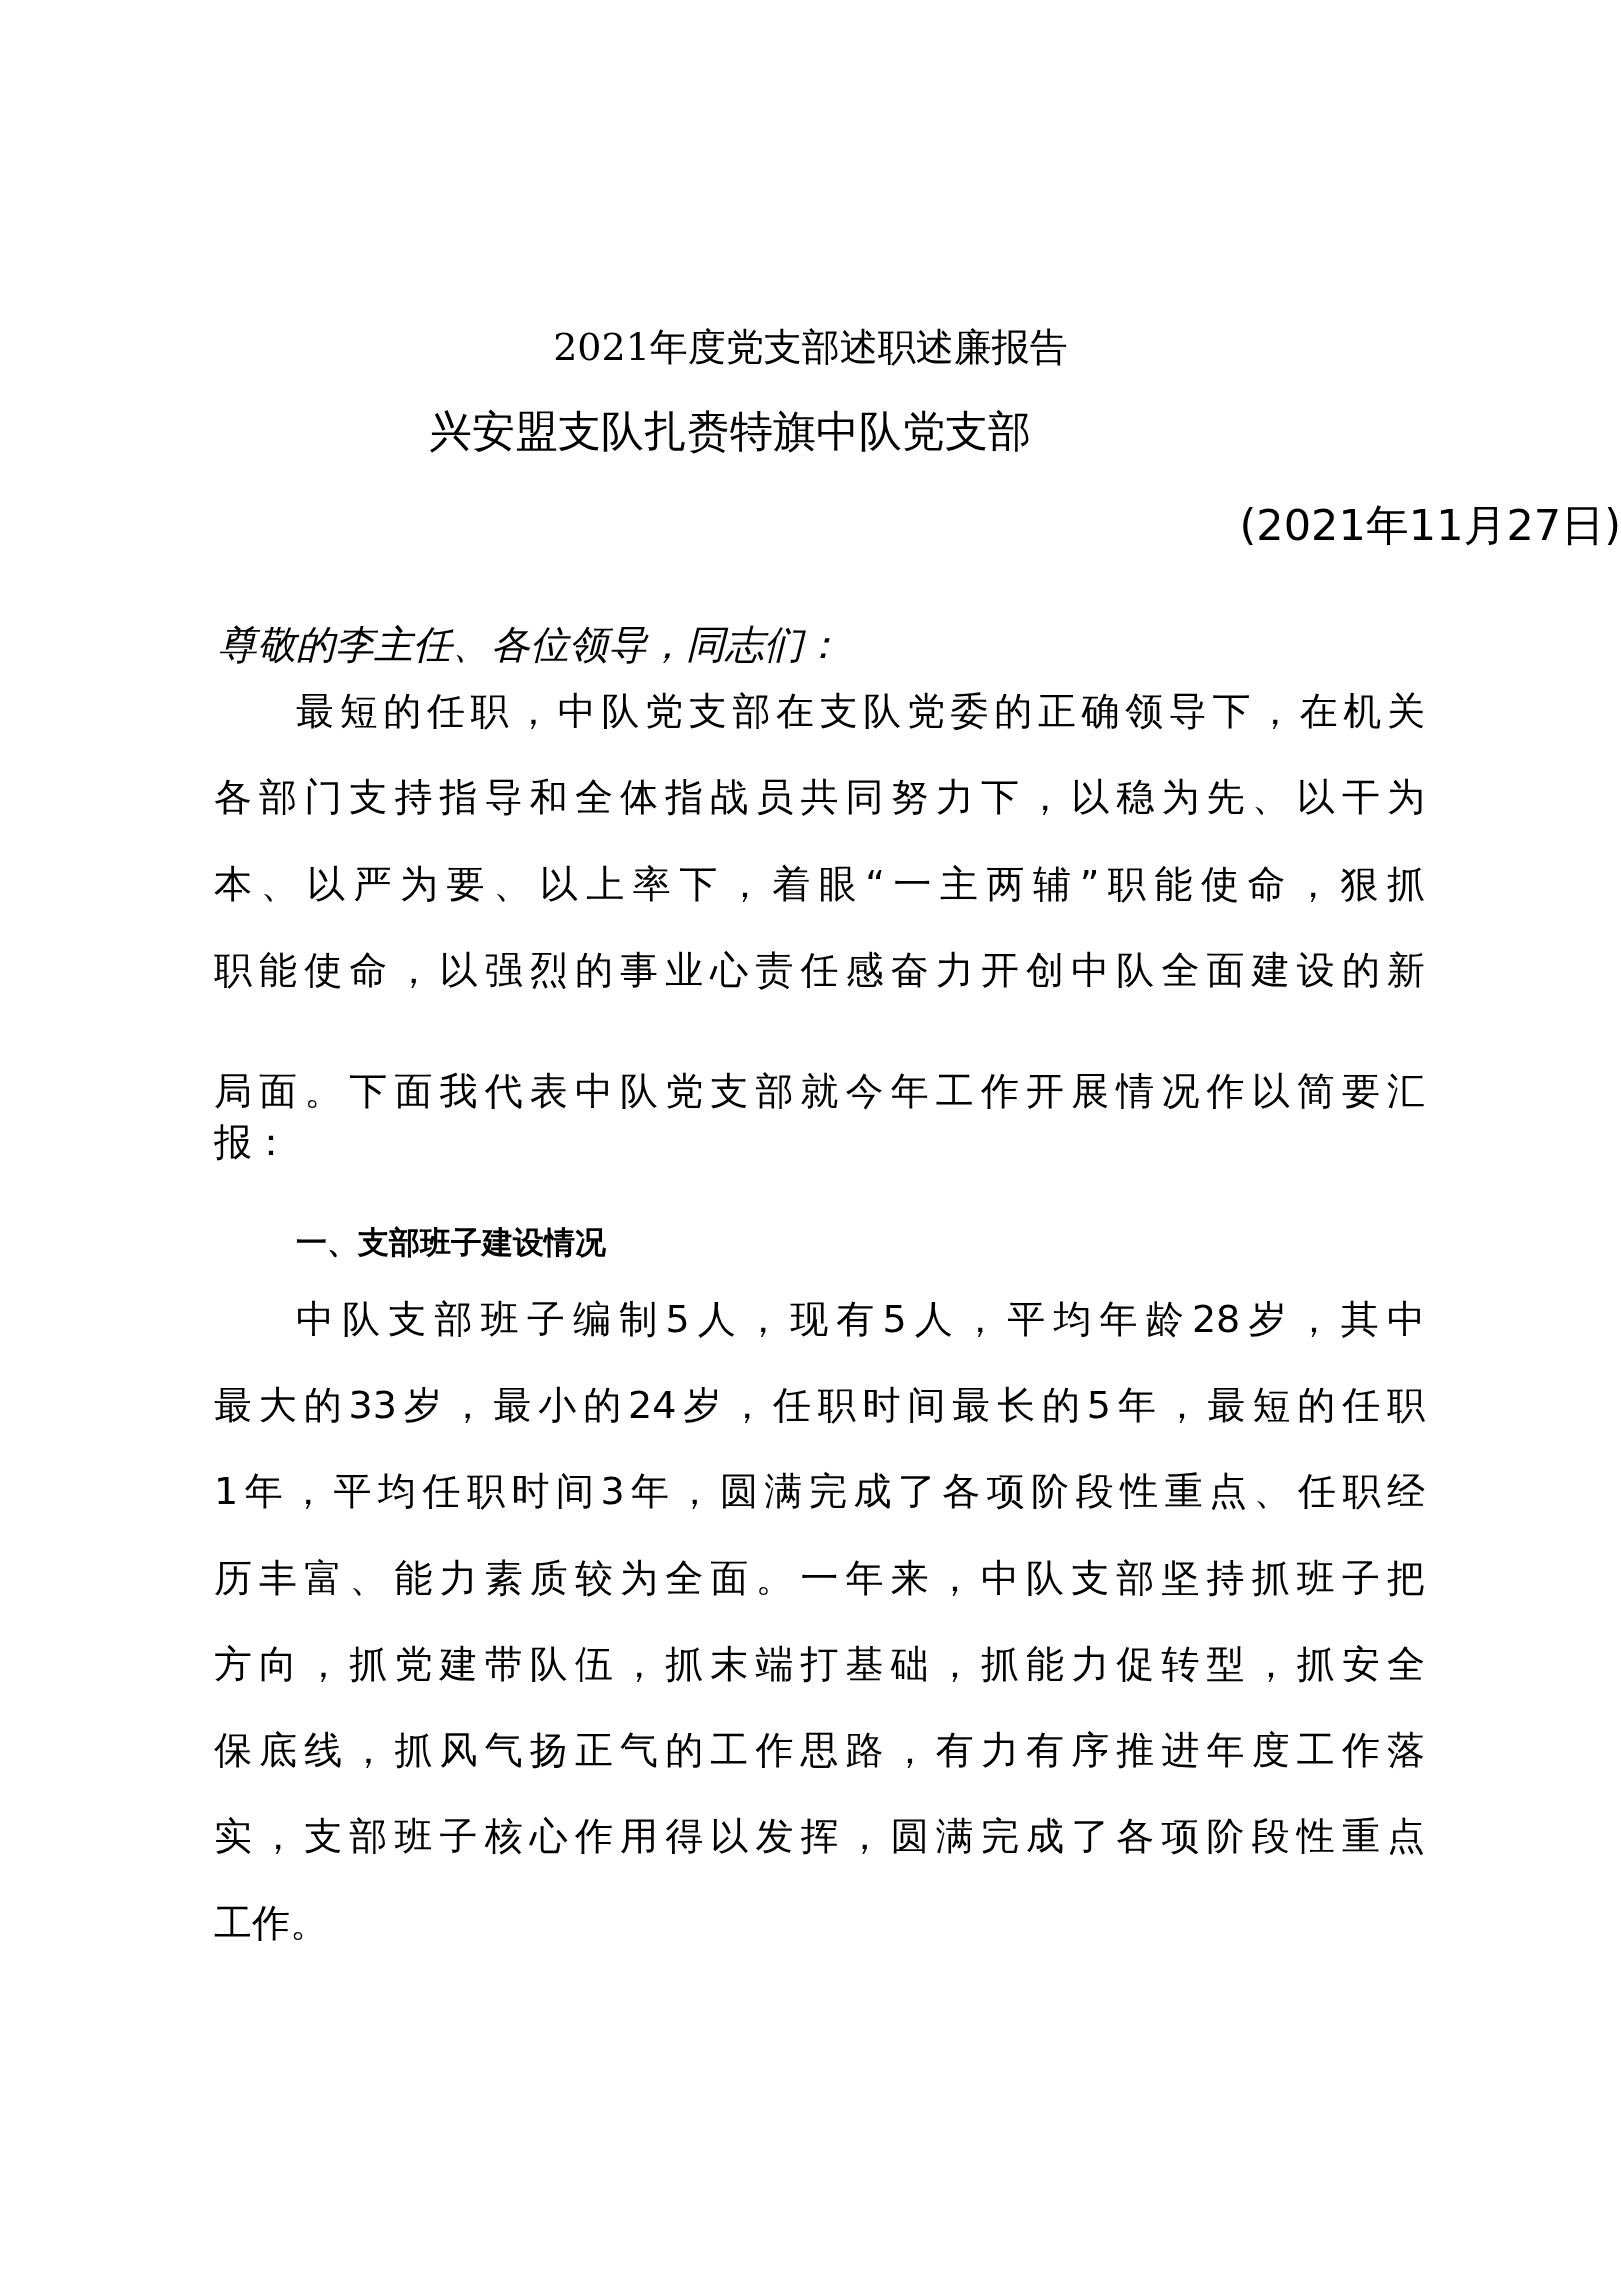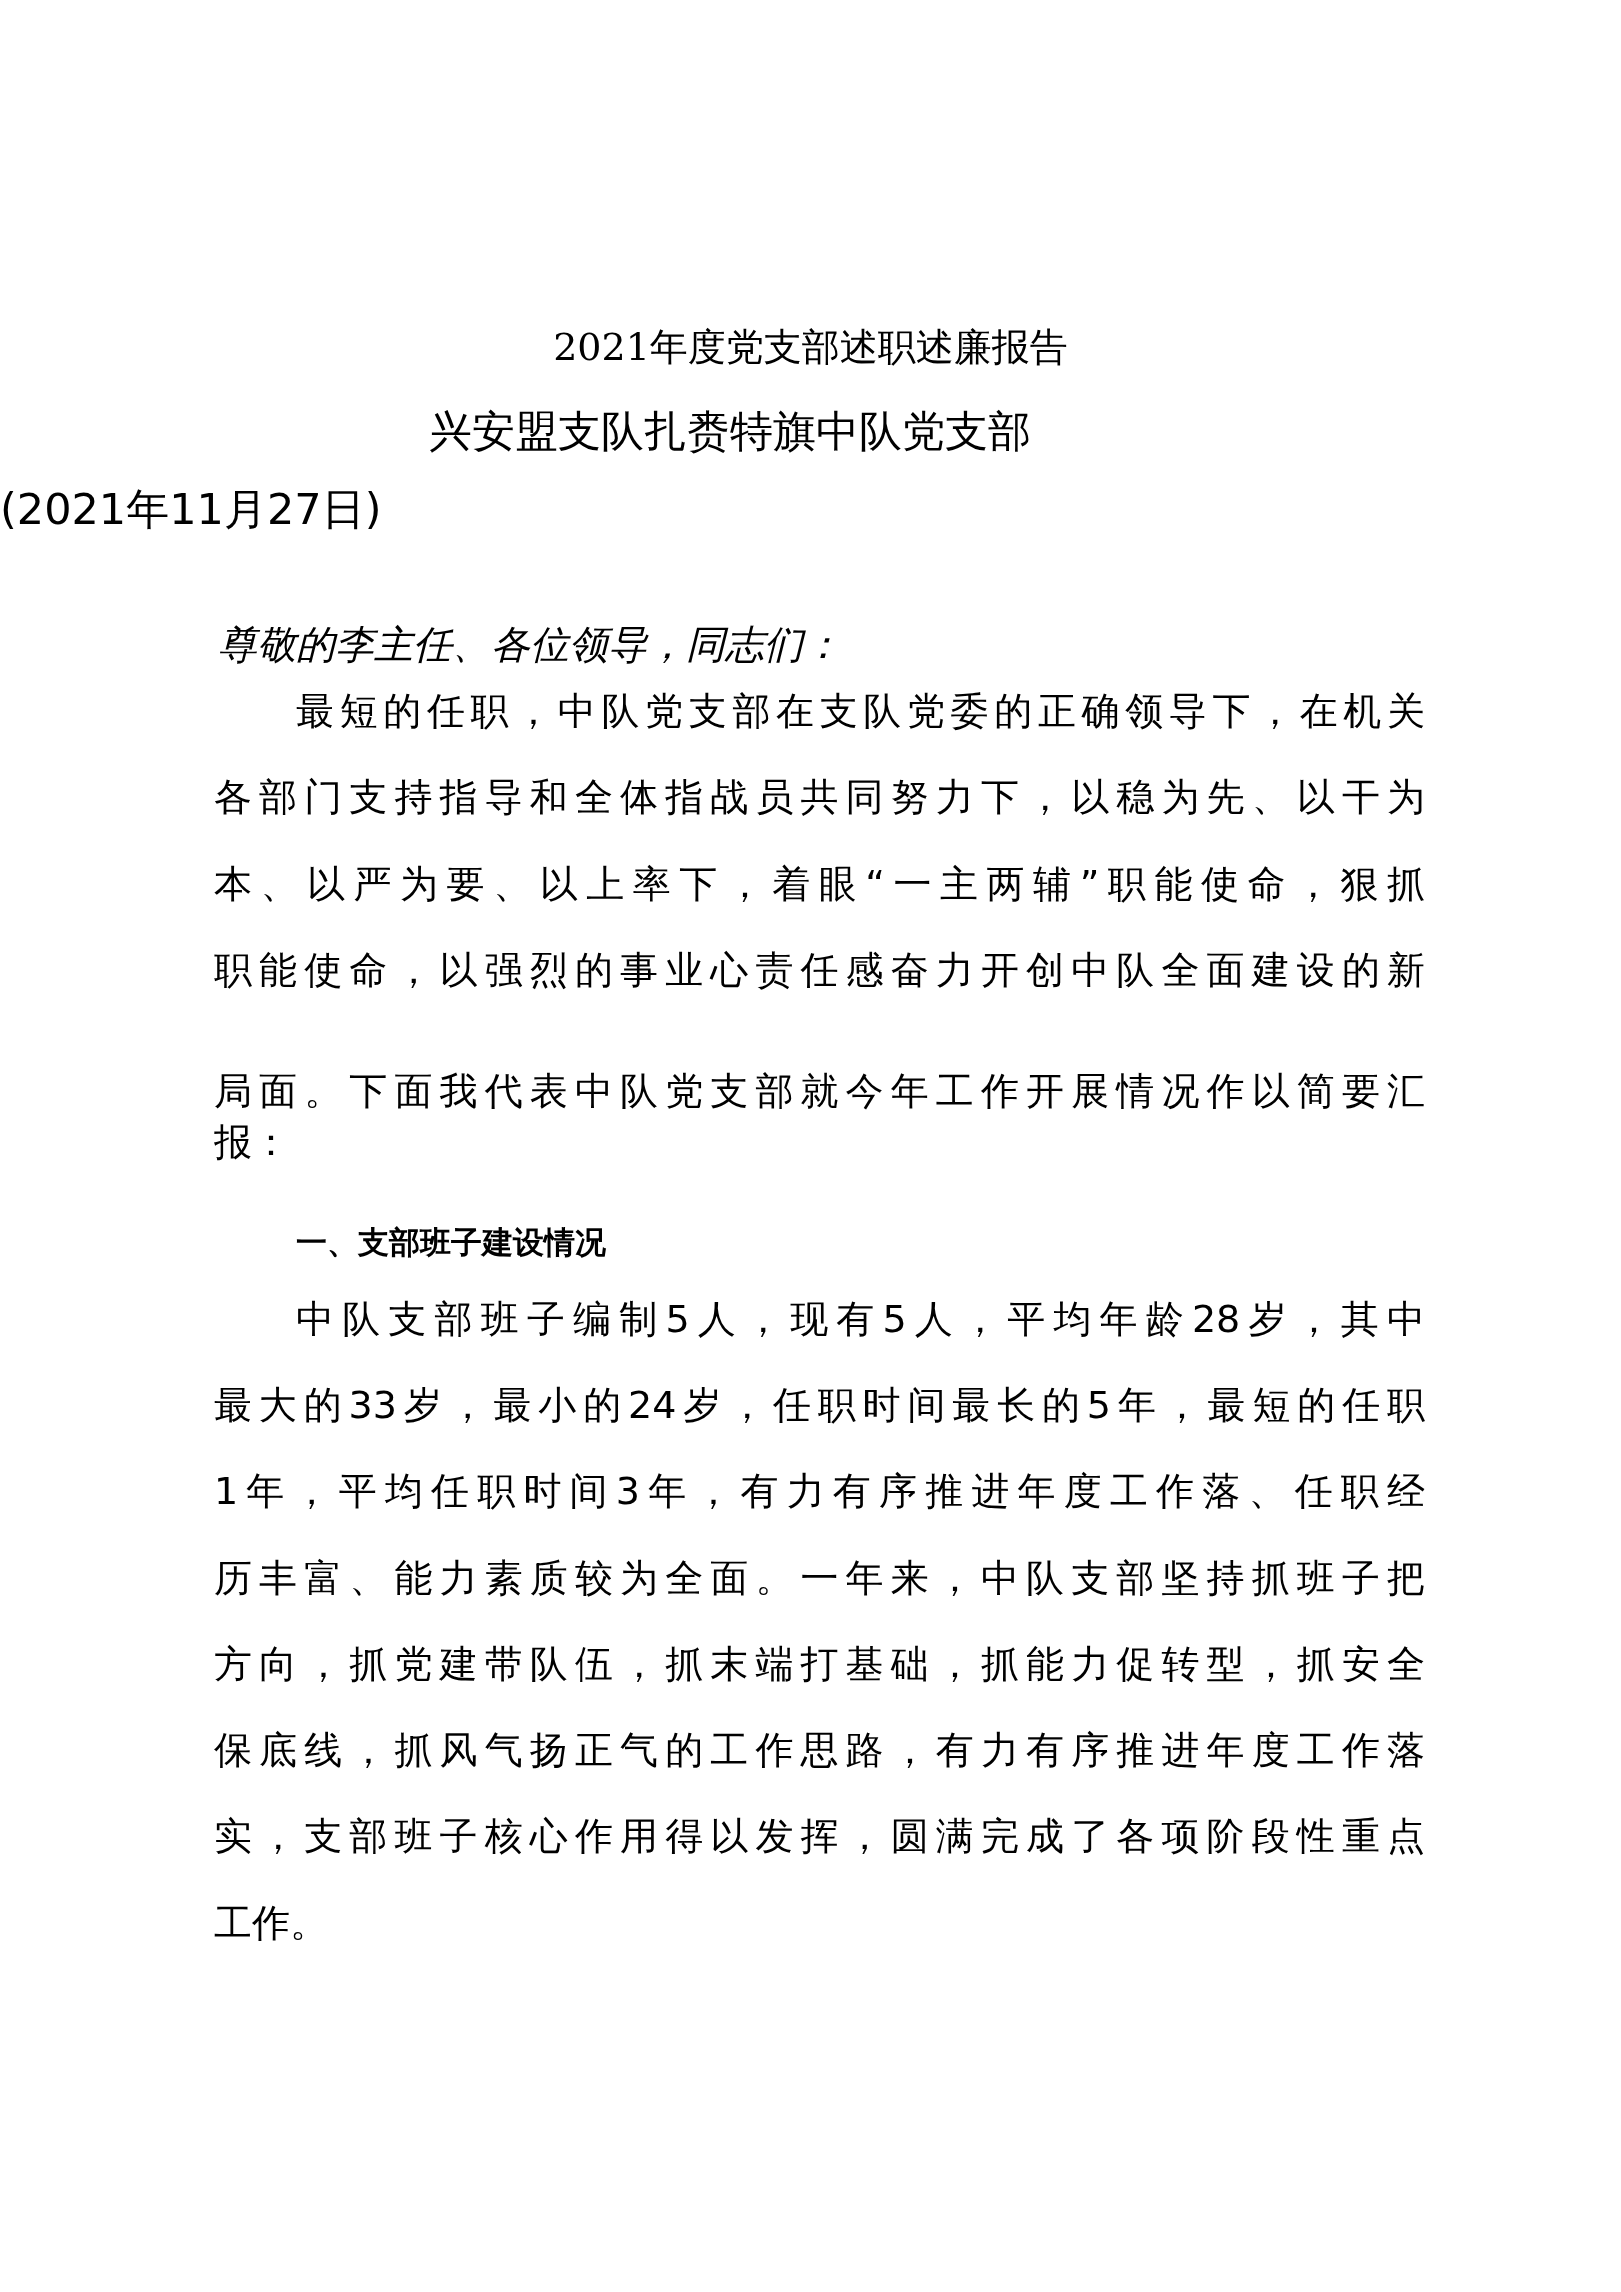--- a/index.html
+++ b/index.html
@@ -7,22 +7,22 @@
   .title {
     position: absolute; left: 0; width: 1621px; top: 312px;
     text-align: center; font-family: "DejaVu Serif", serif; font-size: 38px; line-height: 71px;
     letter-spacing: 0px;
   }
   .subtitle {
     position: absolute; left: 0; width: 1460px; top: 402px;
     text-align: center; font-family: "DejaVu Sans", sans-serif; font-size: 43px; line-height: 59px;
   }
   .date {
-    position: absolute; left: 0; width: 1621px; top: 480px;
-    text-align: left; font-family: "DejaVu Sans", sans-serif; font-size: 43px; line-height: 59px;
+    position: absolute; left: 0; width: 1621px; top: 496px;
+    text-align: right; font-family: "DejaVu Sans", sans-serif; font-size: 43px; line-height: 59px;
   }
   .salutation {
     position: absolute; left: 218px; top: 617px;
     font-family: "DejaVu Sans", sans-serif; font-size: 39px; line-height: 55px; font-style: italic;
   }
   .heading {
     position: absolute; left: 296px; top: 1217px;
     font-family: Liberation Mono, monospace; font-size: 31px; line-height: 55px; font-weight: bold;
   }
   .line {
@@ -50,21 +50,21 @@
     <div class="line" style="top:943px">职能使命，以强烈的事业心责任感奋力开创中队全面建设的新</div>
     <div class="line" style="top:1064px">局面。下面我代表中队党支部就今年工作开展情况作以简要汇</div>
     <div class="line last" style="top:1115px">报：</div>
   </div>
 
   <div class="heading">一、支部班子建设情况</div>
 
   <div>
     <div class="line indent" style="top:1292px">中队支部班子编制5人，现有5人，平均年龄28岁，其中</div>
     <div class="line" style="top:1378px">最大的33岁，最小的24岁，任职时间最长的5年，最短的任职</div>
-    <div class="line" style="top:1464px">1年，平均任职时间3年，有力有序推进年度工作落、任职经</div>
+    <div class="line" style="top:1464px">1年，平均任职时间3年，圆满完成了各项阶段性重点、任职经</div>
     <div class="line" style="top:1551px">历丰富、能力素质较为全面。一年来，中队支部坚持抓班子把</div>
     <div class="line" style="top:1637px">方向，抓党建带队伍，抓末端打基础，抓能力促转型，抓安全</div>
     <div class="line" style="top:1723px">保底线，抓风气扬正气的工作思路，有力有序推进年度工作落</div>
     <div class="line" style="top:1809px">实，支部班子核心作用得以发挥，圆满完成了各项阶段性重点</div>
     <div class="line last" style="top:1896px">工作。</div>
   </div>
 </div>
 
 
 </body></html>

